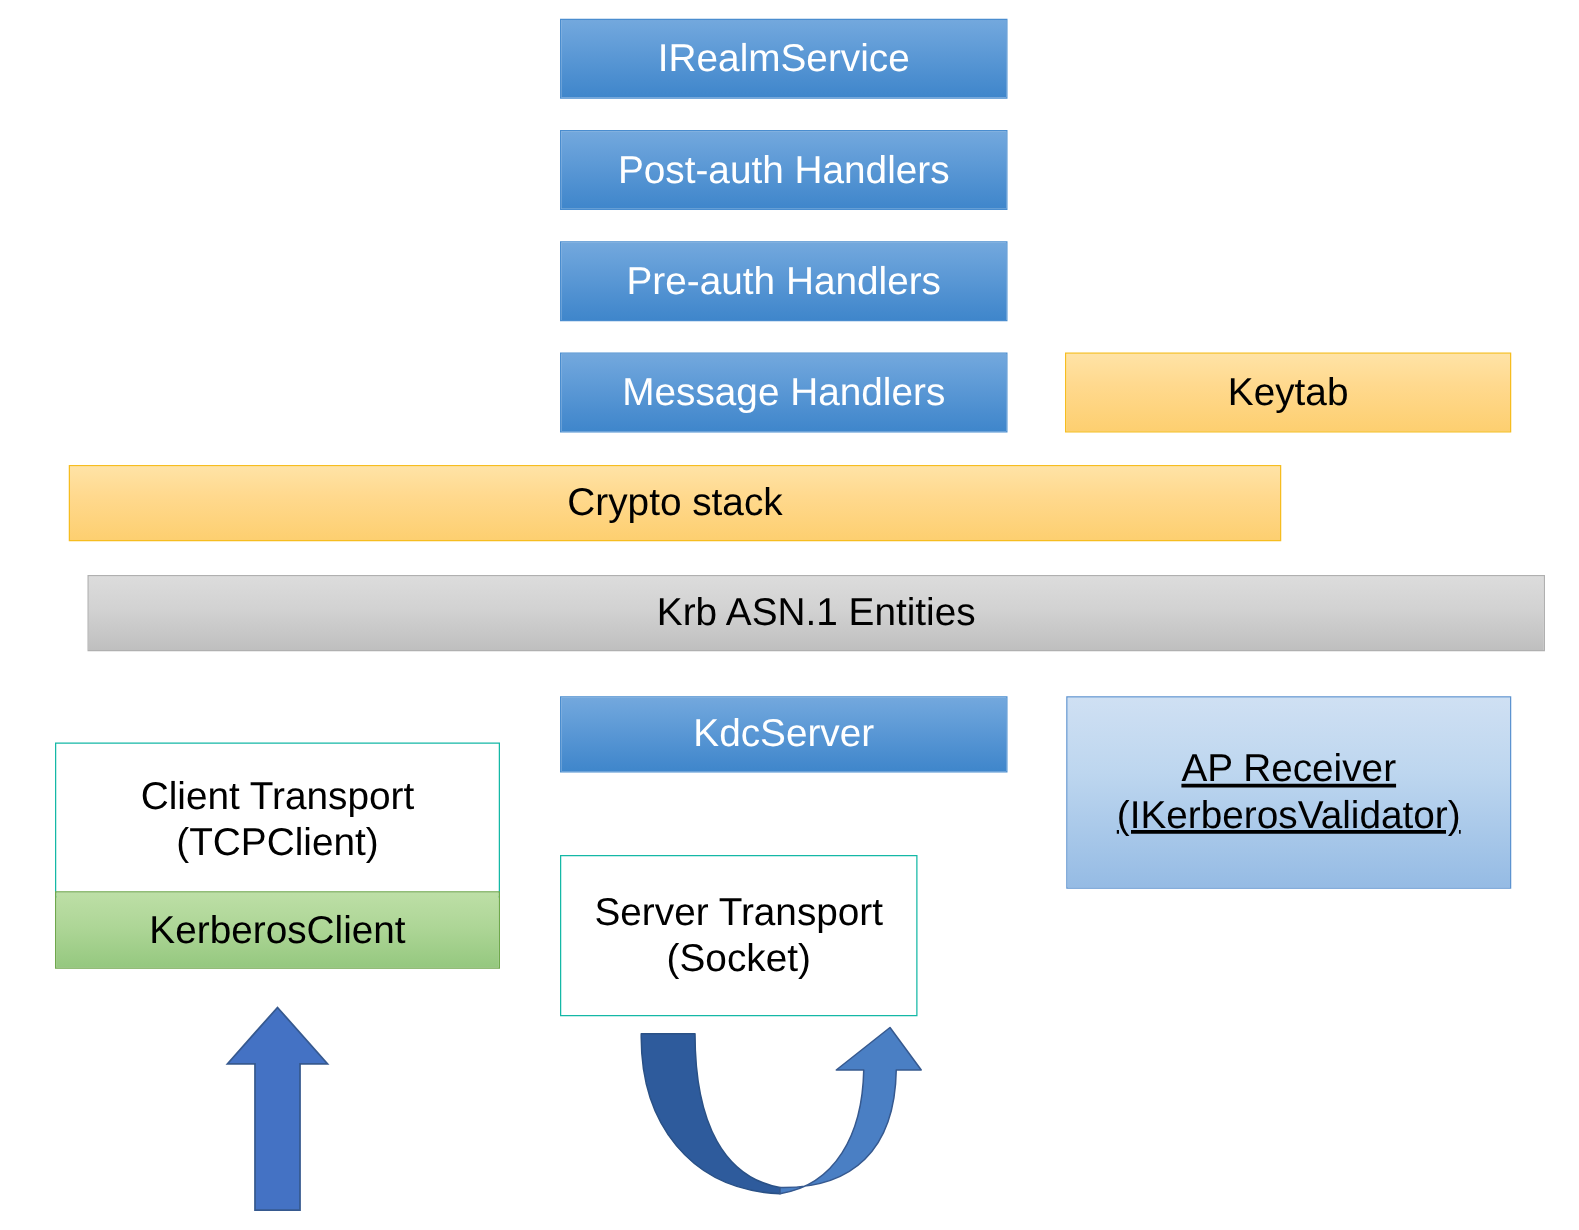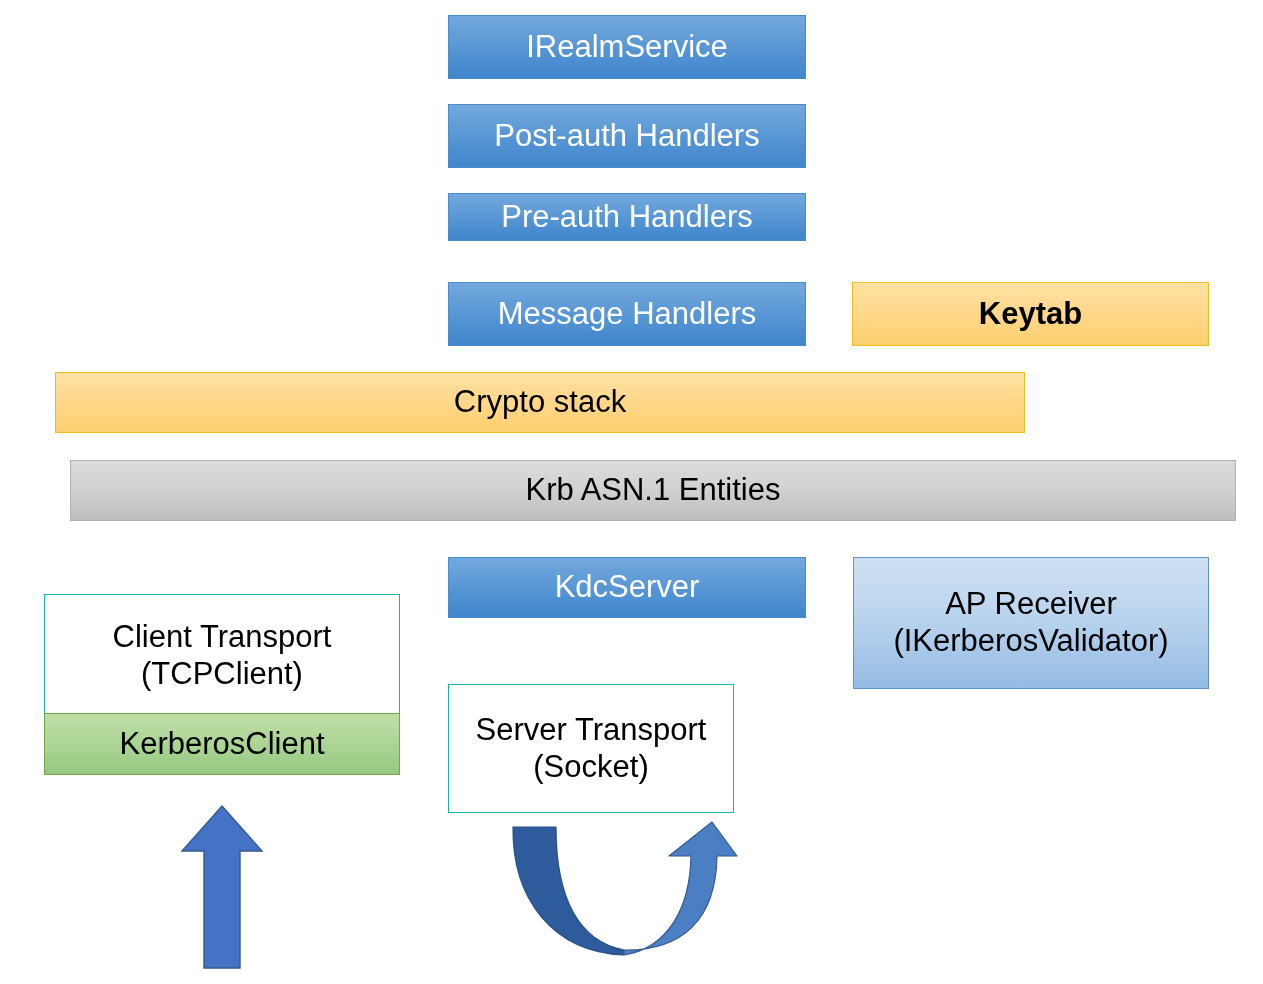--- a/index.html
+++ b/index.html
@@ -60,30 +60,30 @@
   }
   .lightblue {
     background: linear-gradient(to bottom, #cfe0f3 0%, #bdd6ef 40%, #95bbe4 100%);
     color: #000000;
     border: 1px solid #5d93d0;
   }
 
   
   #box-irealmservice     { left: 448px; top: 15px;  width: 358px; height: 64px; }
   #box-post-auth         { left: 448px; top: 104px; width: 358px; height: 64px; text-align: right; }
-  #box-pre-auth          { left: 448px; top: 193px; width: 358px; height: 48px; }
+  #box-pre-auth          { left: 448px; top: 193px; width: 358px; height: 64px; }
   #box-message-handlers  { left: 448px; top: 282px; width: 358px; height: 64px; }
-  #box-keytab            { left: 852px; top: 282px; width: 357px; height: 64px; font-weight: bold; }
+  #box-keytab            { left: 852px; top: 282px; width: 357px; height: 64px; }
   #box-crypto-stack      { left: 43px;  top: 372px; width: 970px; height: 61px; margin-left: 12px; }
   #box-krb-asn1          { left: 43px;  top: 460px; width: 1166px; height: 61px; }
   #box-client-transport  { left: 44px;  top: 557px; width: 356px; height: 124px; }
   #box-kerberos-client   { left: 44px;  top: 713px; width: 356px; height: 62px; }
   #box-kdcserver         { left: 448px; top: 557px; width: 358px; height: 61px; }
   #box-server-transport  { left: 448px; top: 647px; width: 286px; height: 129px; }
-  #box-ap-receiver       { left: 853px; top: 557px; width: 356px; height: 132px; }
+  #box-ap-receiver       { left: 853px; top: 557px; width: 356px; height: 154px; text-decoration: underline; }
 
   #arrows {
     position: absolute;
     left: 0;
     top: 0;
     width: 1263px;
     height: 984px;
     pointer-events: none;
   }
 </style>

